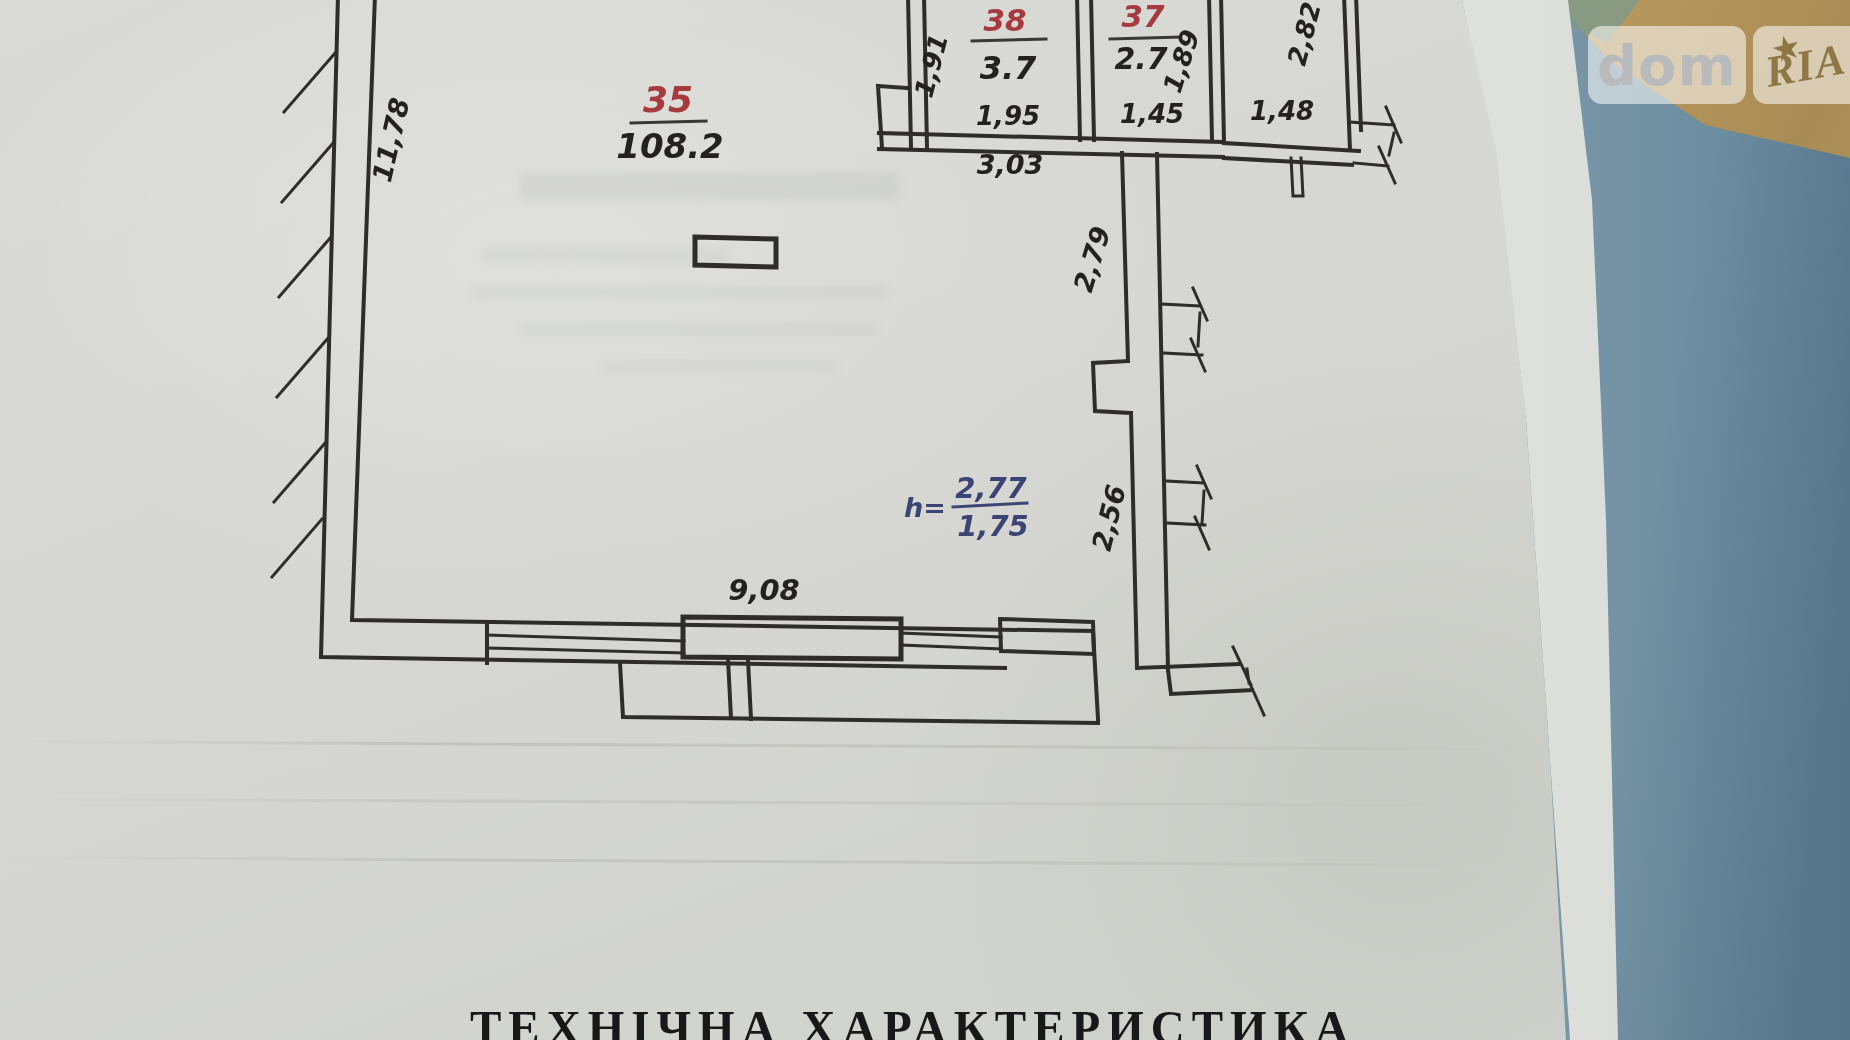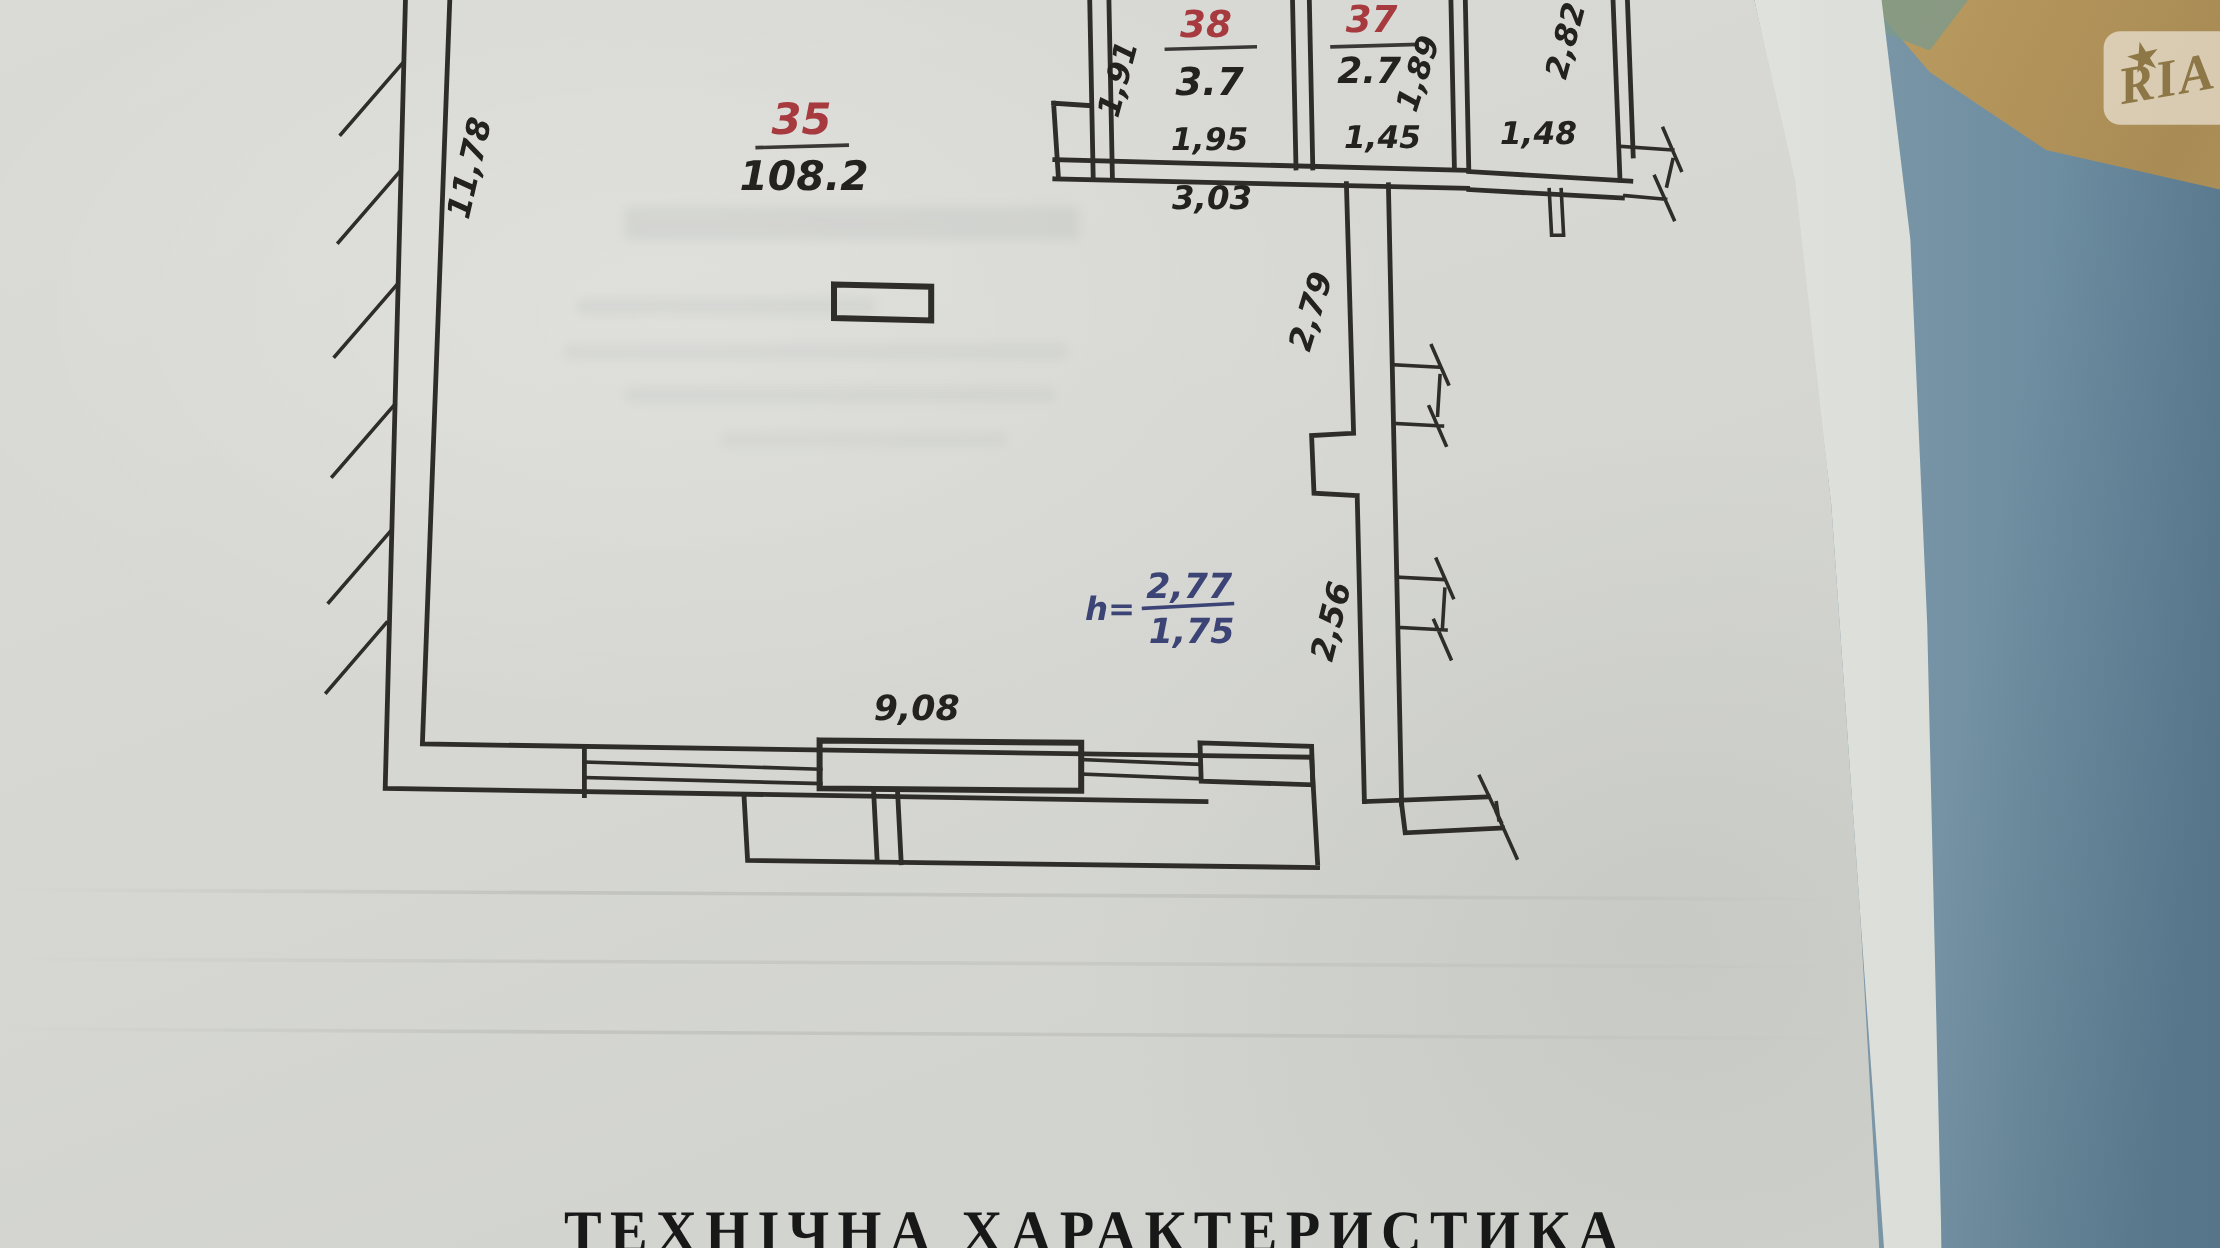--- a/index.html
+++ b/index.html
@@ -158,18 +158,21 @@
 
       <text class="blue" x="925" y="517" font-size="27">h=</text>
       <text class="blue" x="991" y="498" font-size="29">2,77</text>
       <line class="bluebar" x1="953" y1="507" x2="1027" y2="503"></line>
       <text class="blue" x="993" y="536" font-size="29">1,75</text>
     </g>
   </svg>
 
   <div class="doc-title">ТЕХНІЧНА ХАРАКТЕРИСТИКА</div>
 
+  <div class="wm-box wm-dom">
+    <span>dom</span>
+  </div>
   <div class="wm-box wm-ria">
     <span class="ria-star">★</span>
     <span class="ria-text">RIA</span>
   </div>
 
 </div>
 
 </body></html>

